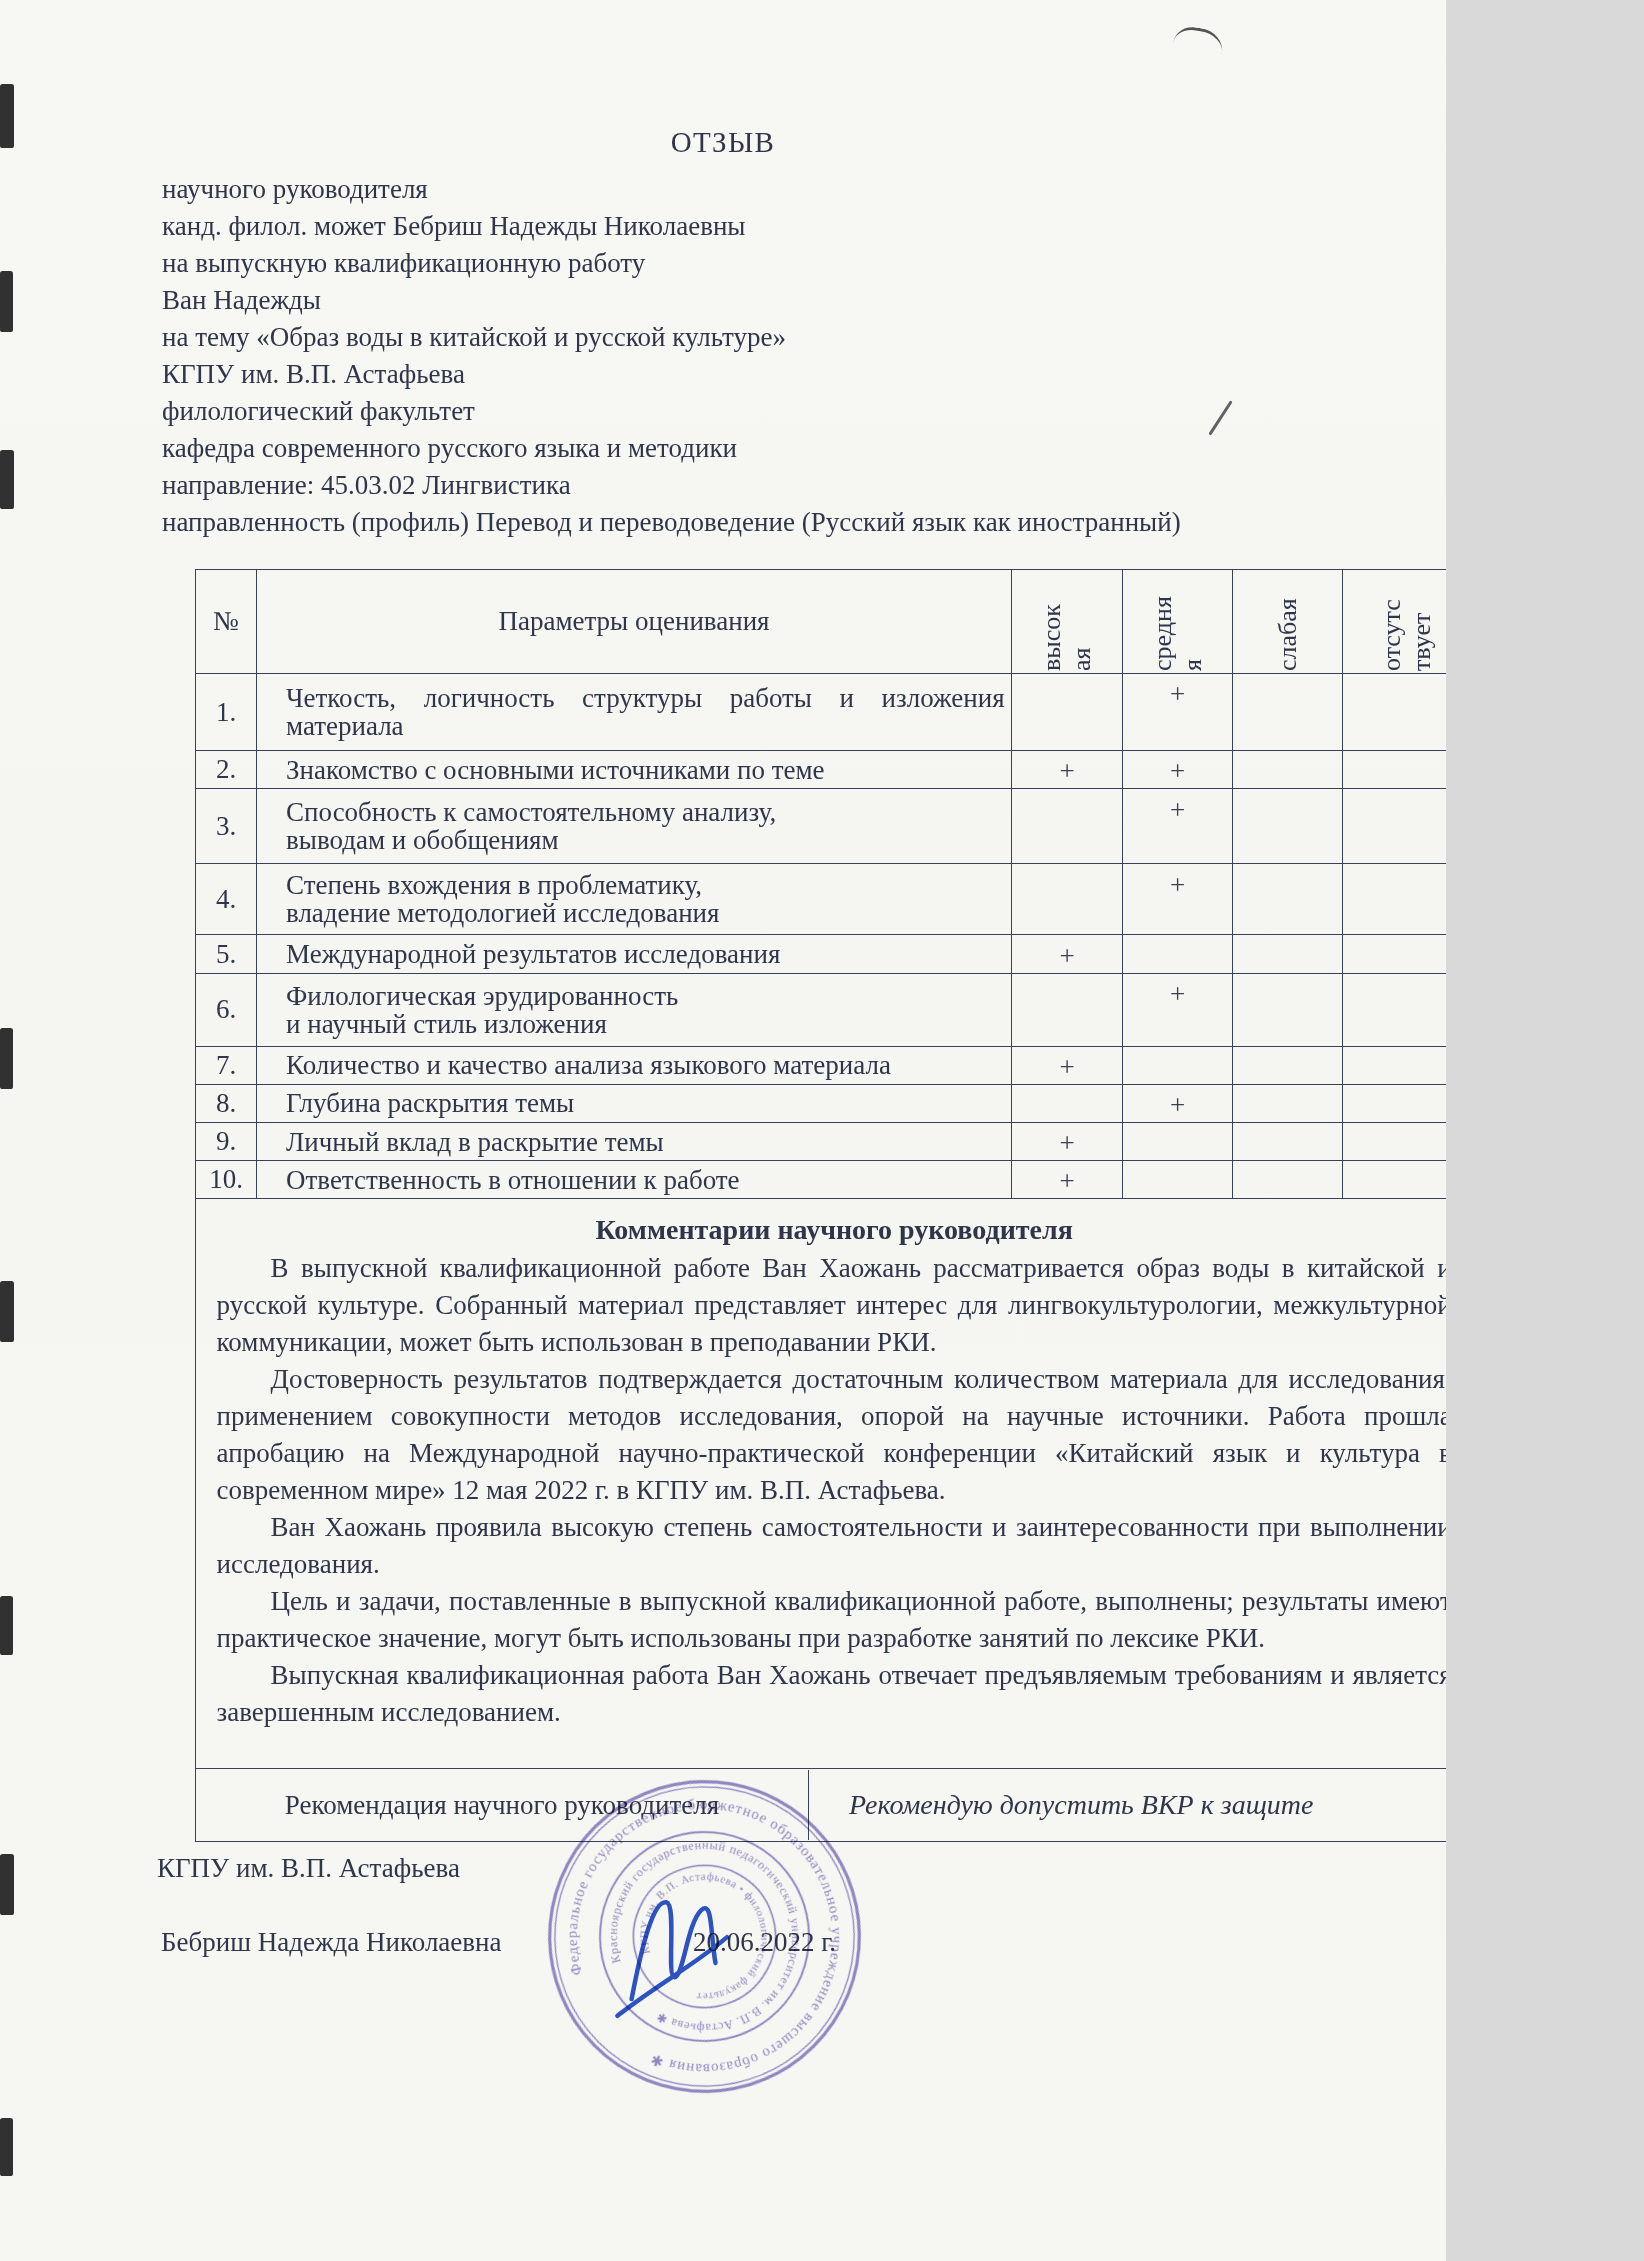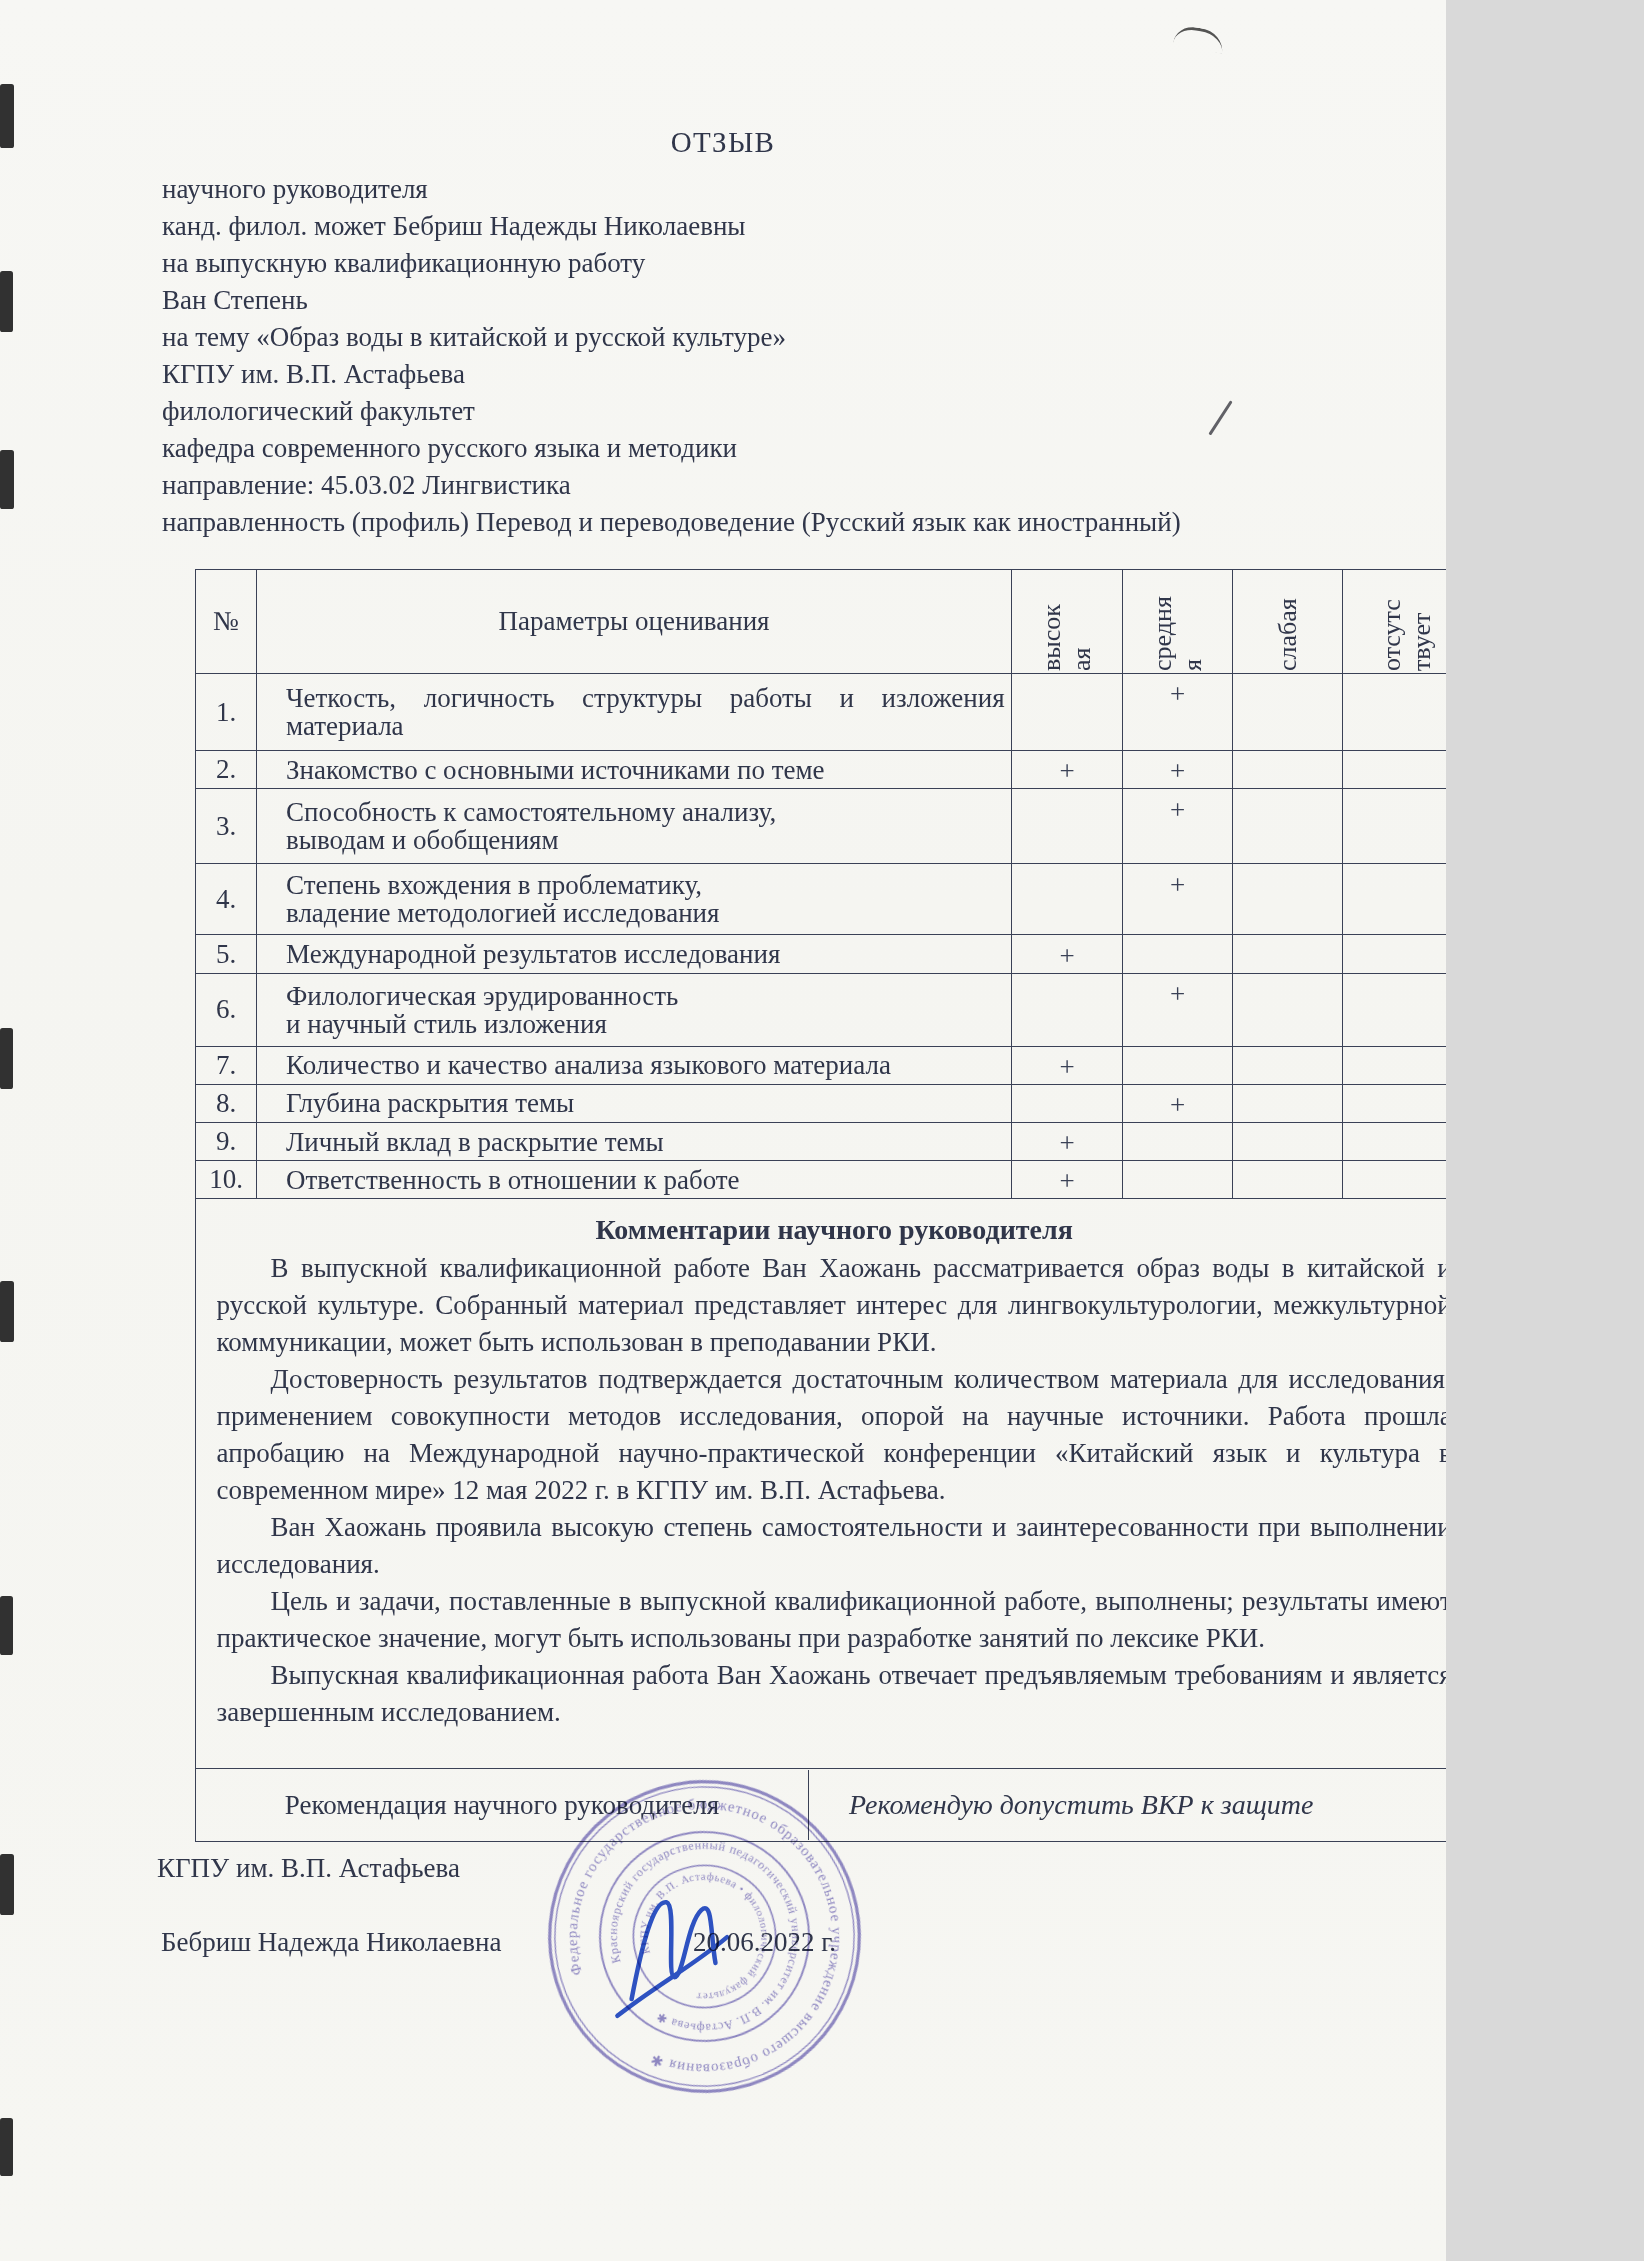--- a/index.html
+++ b/index.html
@@ -71,21 +71,21 @@
   <div class="edge-mark" style="top:1854px;height:61px;width:14px;"></div>
   <div class="edge-mark" style="top:2118px;height:58px;width:13px;"></div>
   <div class="artifact-curve"></div>
   <div class="artifact-slash"></div>
 
   <div class="title">ОТЗЫВ</div>
   <div class="head-block">
     <div>научного руководителя</div>
     <div>канд. филол. может Бебриш Надежды Николаевны</div>
     <div>на выпускную квалификационную работу</div>
-    <div>Ван Степень</div>
+    <div>Ван Надежды</div>
     <div>на тему «Образ воды в китайской и русской культуре»</div>
     <div>КГПУ им. В.П. Астафьева</div>
     <div>филологический факультет</div>
     <div>кафедра современного русского языка и методики</div>
     <div>направление: 45.03.02 Лингвистика</div>
     <div>направленность (профиль) Перевод и переводоведение (Русский язык  как иностранный)</div>
   </div>
 
   <table class="eval">
     <colgroup>

